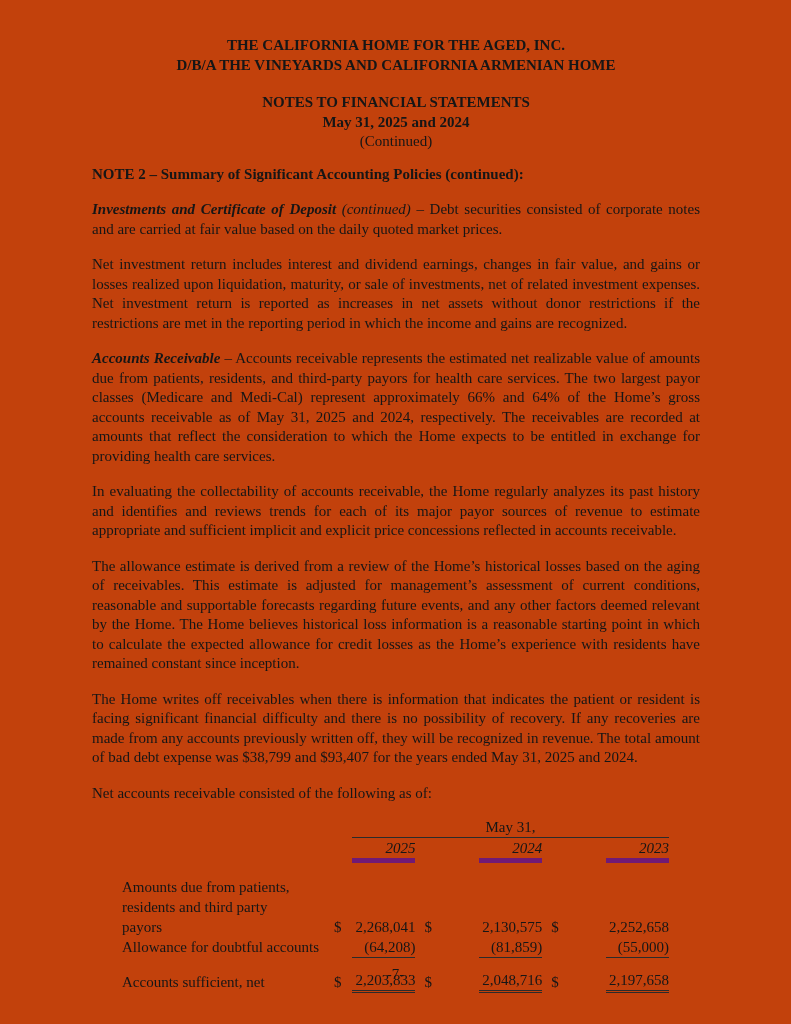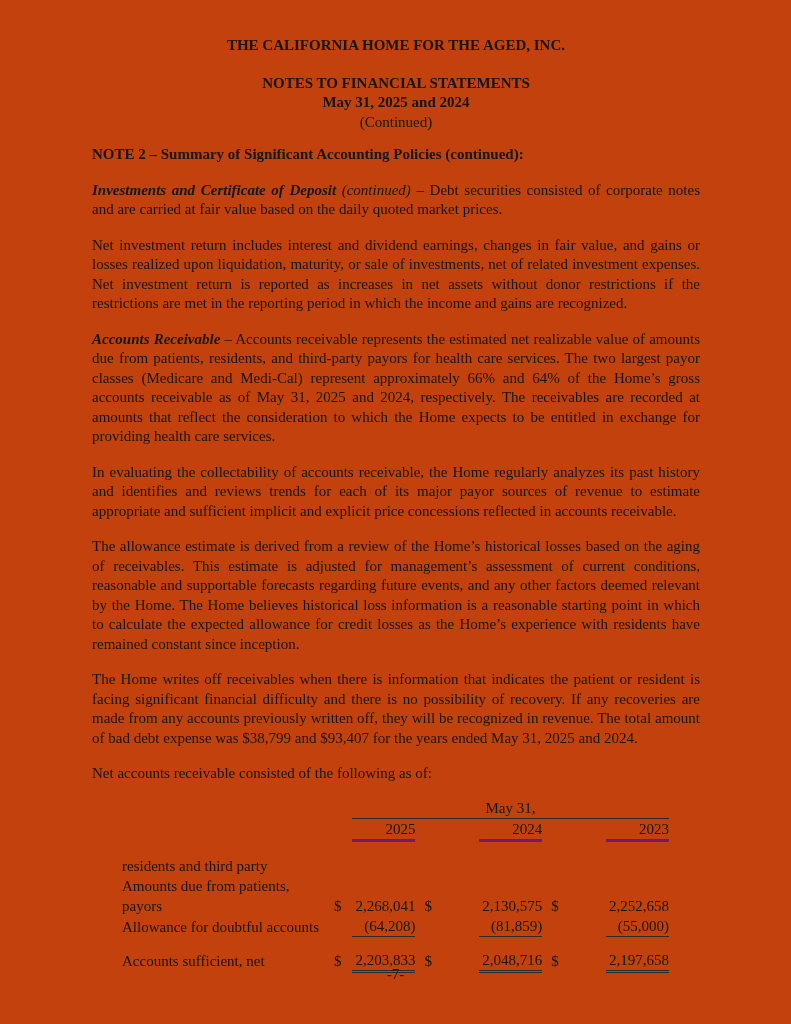--- a/index.html
+++ b/index.html
@@ -47,21 +47,21 @@
     vertical-align: bottom;
     white-space: nowrap;
   }
   td.c-label  { width: 212px; }
   td.c-dollar { width: 18px;  text-align: left; }
   td.c-dollar.pad { padding-left: 9px; }
   td.c-num    { width: 93px;  text-align: right; }
   td.c-num.mid { width: 88px; }
   td.c-num.last { width: 90px; }
   .spanner-cell { text-align: center; border-bottom: 1px solid #2b2b2b; }
-  .year-cell { text-align: center; border-bottom: 3px solid #701a75; }
+  .year-cell { text-align: center; border-bottom: 5px solid #701a75; font-style: italic; }
   .rule-under { border-bottom: 1px solid #2b2b2b; }
   .dbl-under  { border-bottom: 3px double #2b2b2b; padding-bottom: 1px; }
   tr.spacer-sm td { height: 16px; }
   tr.spacer-xs td { height: 13px; }
   .indent { padding-left: 10px; }
 
   .page-footer {
     position: absolute;
     bottom: 40px;
     left: 0;
@@ -69,20 +69,21 @@
     text-align: center;
   }
 </style>
 </head>
 <body>
 
 <div class="page">
 
   <div class="org-block center bold">
     <div>THE CALIFORNIA HOME FOR THE AGED, INC.</div>
+    <div>D/B/A THE VINEYARDS AND CALIFORNIA ARMENIAN HOME</div>
   </div>
 
   <div class="title-block center">
     <div class="bold">NOTES TO FINANCIAL STATEMENTS</div>
     <div class="bold">May 31, 2025 and 2024</div>
     <div>(Continued)</div>
   </div>
 
   <div class="note-heading">NOTE 2 – Summary of Significant Accounting Policies (continued):</div>
 
@@ -114,25 +115,25 @@
         <td class="c-num year-cell">2025</td>
         <td class="c-dollar pad"></td>
         <td class="c-num mid year-cell">2024</td>
         <td class="c-dollar pad"></td>
         <td class="c-num last year-cell">2023</td>
       </tr>
       <tr class="spacer-sm">
             <td colspan="7"></td>
           </tr>
       <tr>
-        <td class="c-label indent">residents and third party</td>
+        <td class="c-label">Amounts due from patients,</td>
         <td colspan="6"></td>
       </tr>
       <tr>
-        <td class="c-label">Amounts due from patients,</td>
+        <td class="c-label indent">residents and third party</td>
         <td colspan="6"></td>
       </tr>
       <tr>
         <td class="c-label indent">payors</td>
         <td class="c-dollar">$</td>
         <td class="c-num">2,268,041</td>
         <td class="c-dollar pad">$</td>
         <td class="c-num mid">2,130,575</td>
         <td class="c-dollar pad">$</td>
         <td class="c-num last">2,252,658</td>

